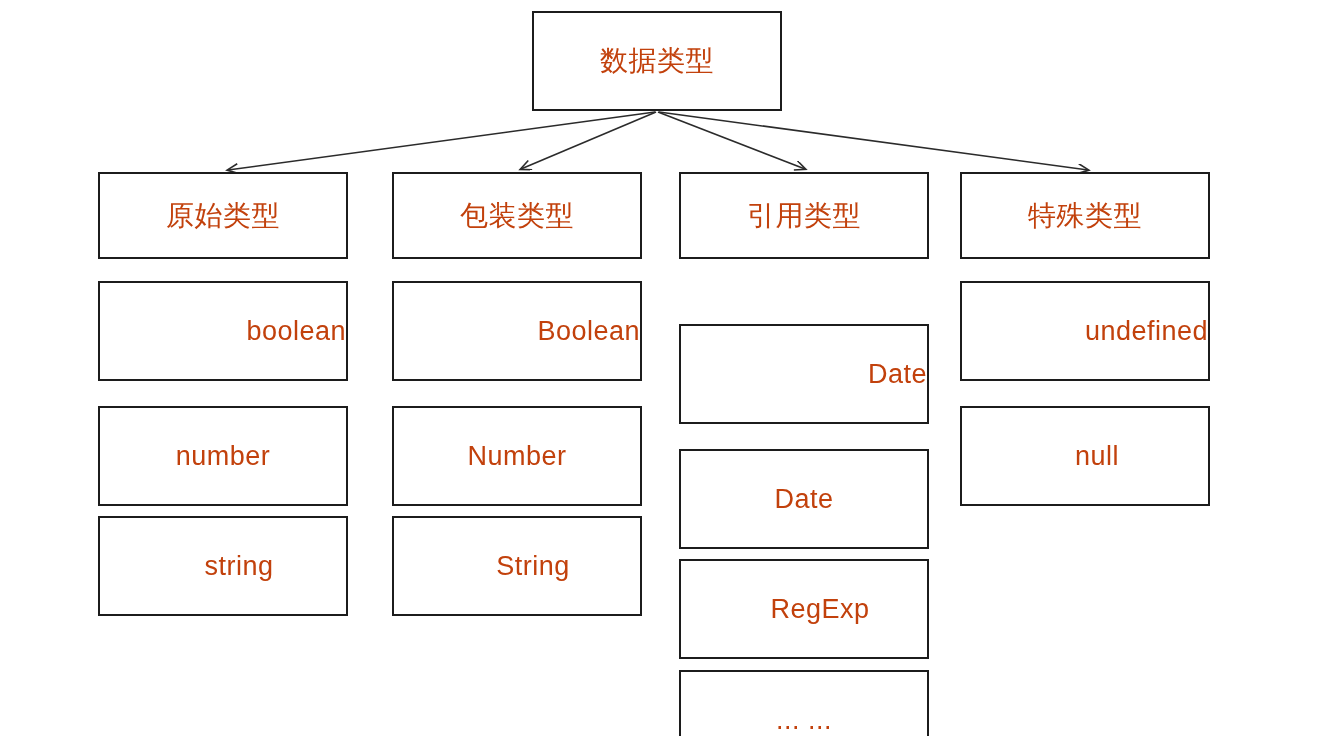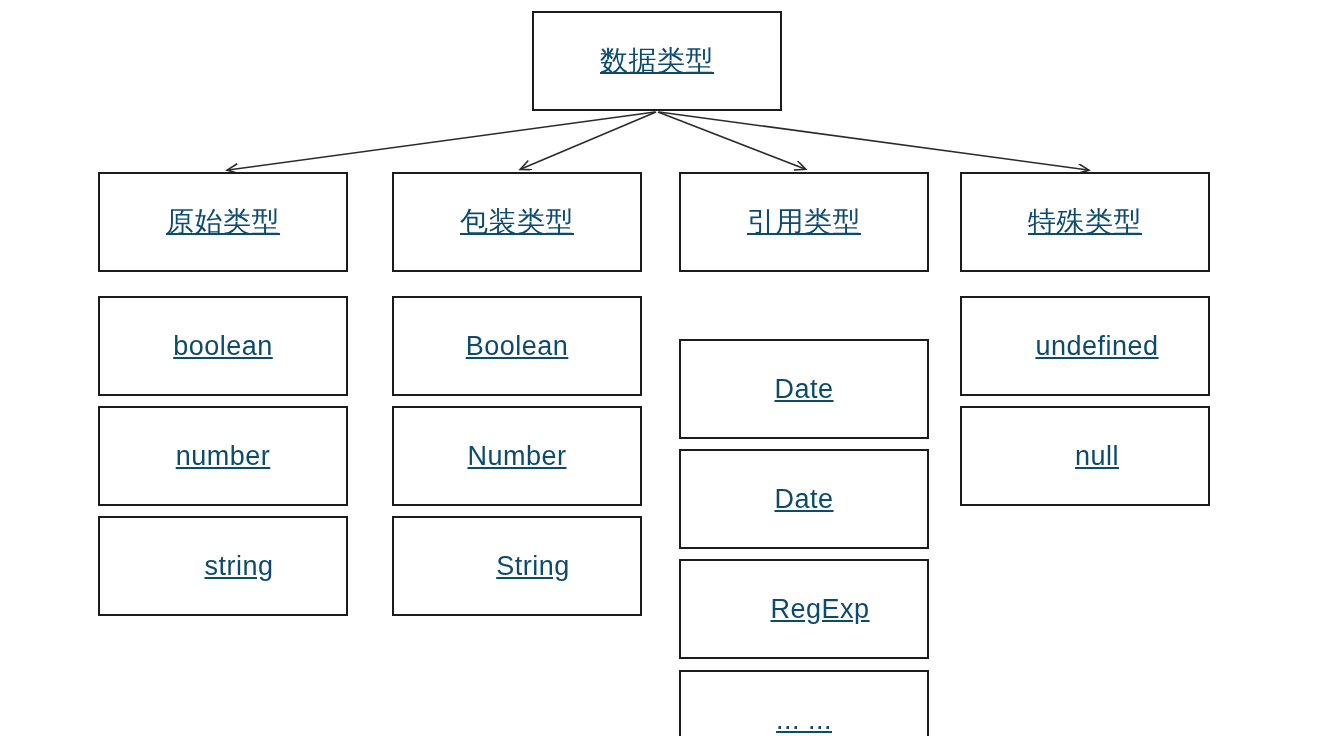--- a/index.html
+++ b/index.html
@@ -16,40 +16,39 @@
     overflow: hidden;
   }
   .box {
     position: absolute;
     box-sizing: border-box;
     border: 2px solid #1c1c1c;
     background: #ffffff;
     display: flex;
     align-items: center;
     justify-content: center;
-    color: #0c4a6e;
+    color: #c2410c;
     font-size: 28px;
     line-height: 1;
     letter-spacing: 0.5px;
-    text-decoration: underline;
   }
   .box.root   { left: 532px; top: 11px;  width: 250px; height: 100px; }
 
-  .box.hdr    { top: 172px; width: 250px; height: 100px; }
+  .box.hdr    { top: 172px; width: 250px; height: 87px; }
   .hdr.c0 { left: 98px;  }
   .hdr.c1 { left: 392px; }
   .hdr.c2 { left: 679px; }
   .hdr.c3 { left: 960px; }
 
   .box.child { width: 250px; height: 100px; font-size: 27px; }
   .child.c0 { left: 98px;  }
   .child.c1 { left: 392px; }
   .child.c2 { left: 679px; margin-top: 43px; }
   .child.c3 { left: 960px; padding-left: 24px; }
-  .child.r0 { top: 296px; }
+  .child.r0 { top: 281px; justify-content: flex-end; }
   .child.r1 { top: 406px; }
   .child.r2 { top: 516px; padding-left: 32px; }
   .child.r3 { top: 627px; }
 
   svg.connectors {
     position: absolute;
     left: 0;
     top: 0;
     width: 1322px;
     height: 736px;

